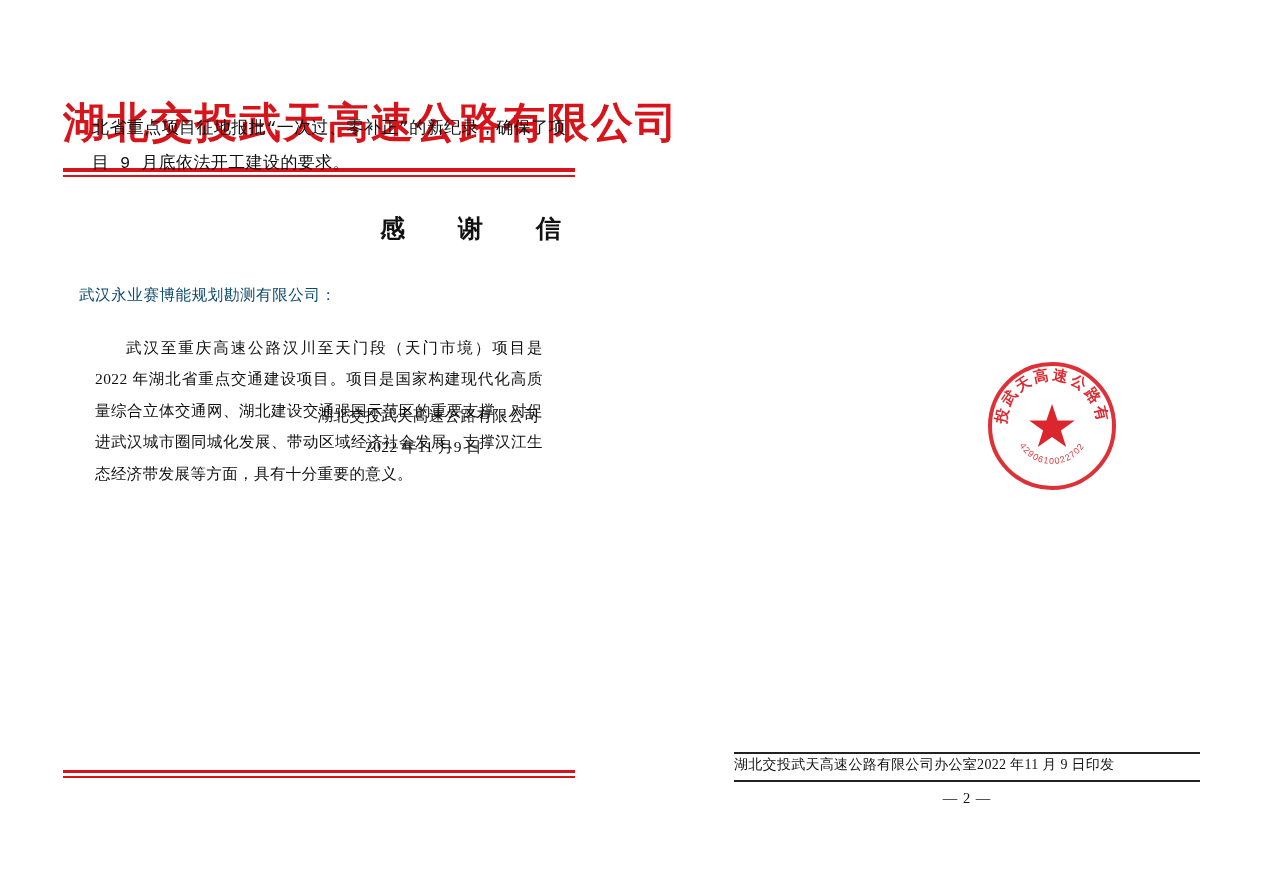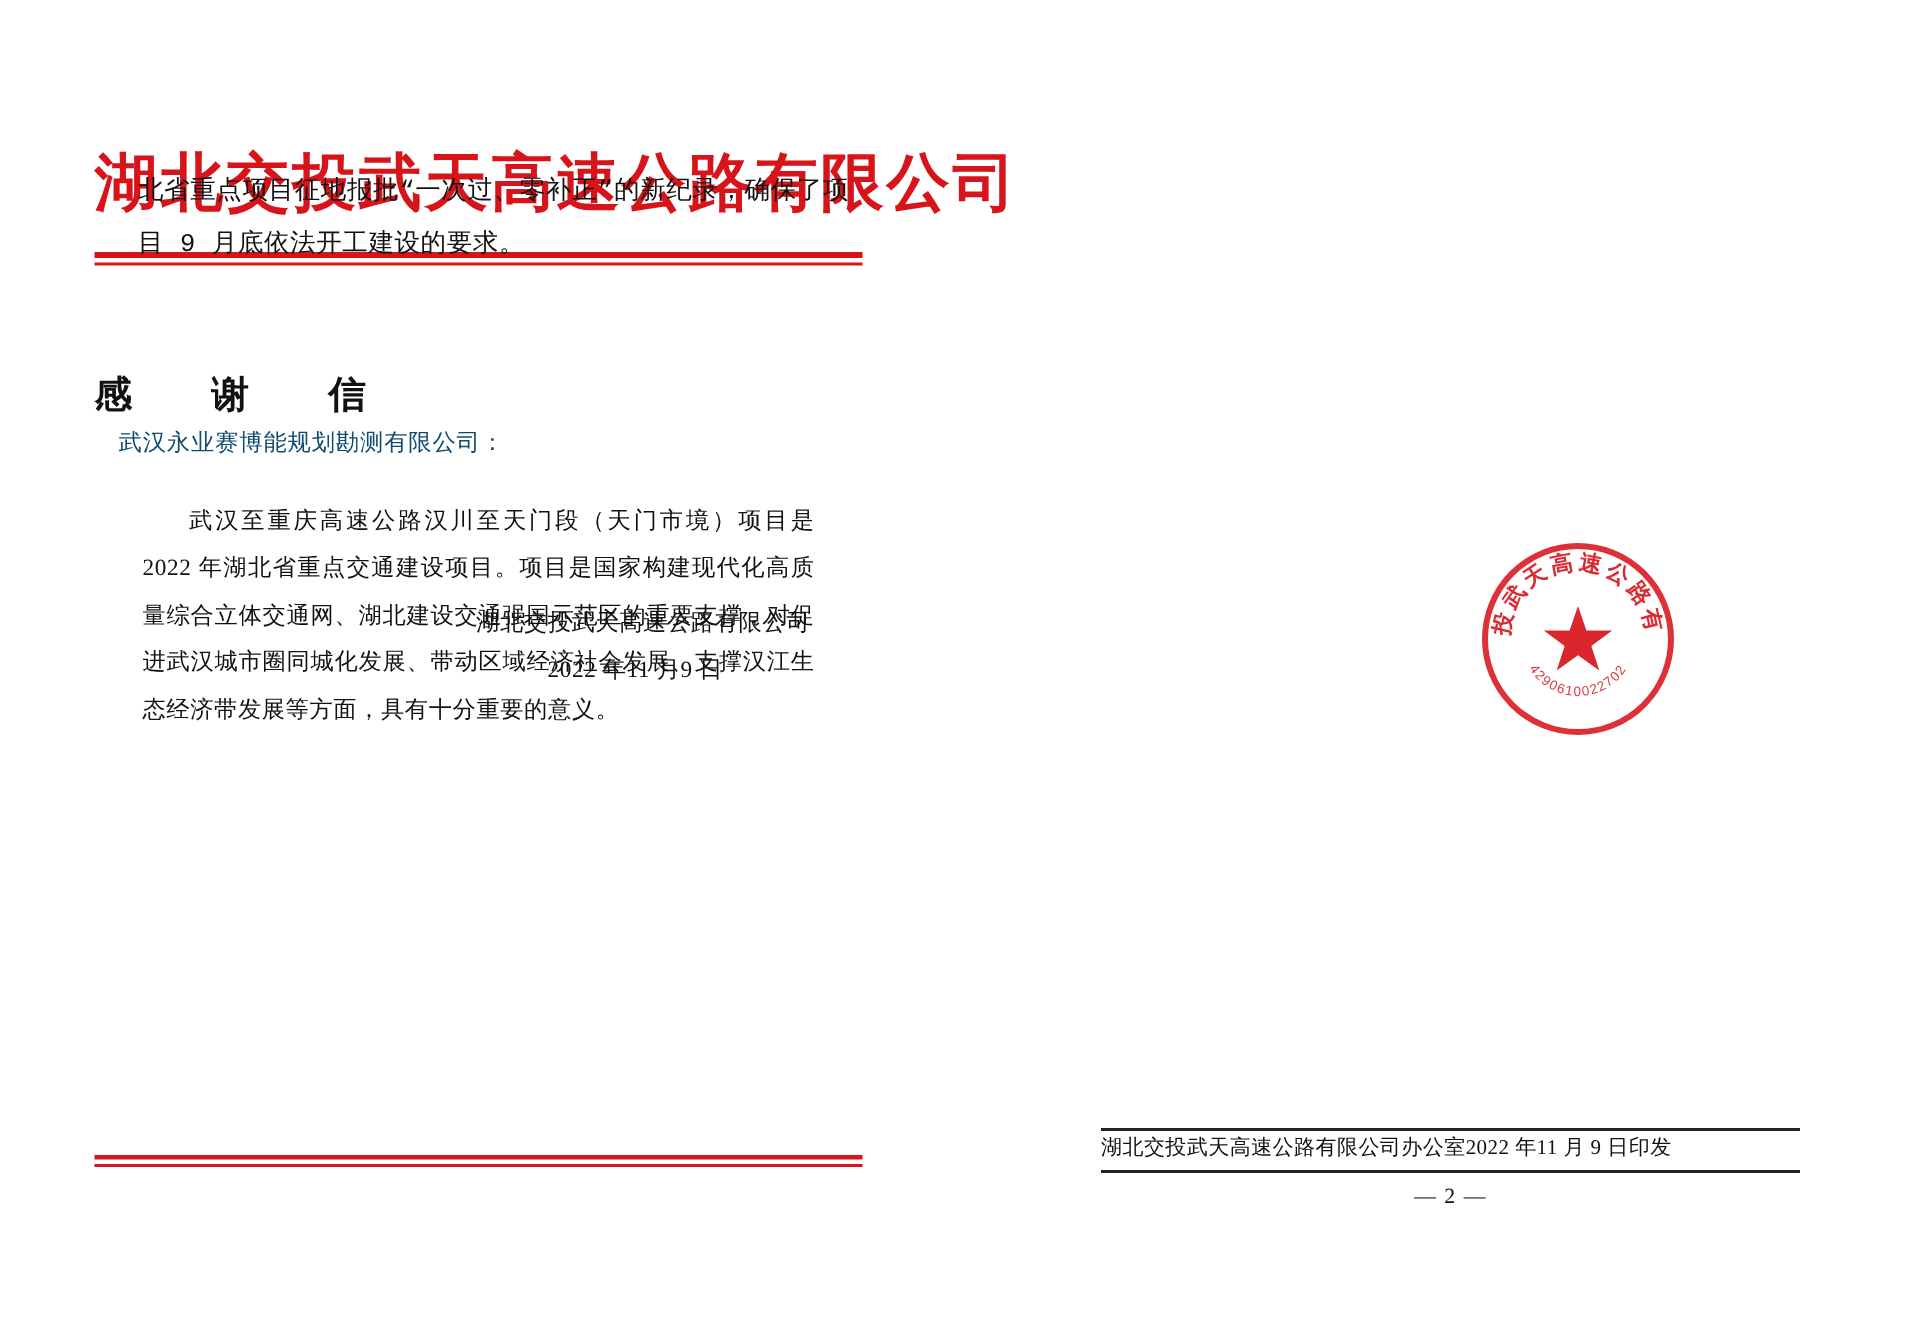--- a/index.html
+++ b/index.html
@@ -63,26 +63,25 @@
     margin-top: 3px;
     height: 1.5px;
     background: #d8141b;
   }
 
   .doc-title {
     position: absolute;
     left: 63px;
     top: 212px;
     width: 512px;
-    text-align: left;
+    text-align: right;
     font-size: 25px;
     font-weight: bold;
     letter-spacing: 14px;
     color: #111;
-    margin-top: 34px;
   }
 
   .addressee {
     position: absolute;
     left: 79px;
     top: 285px;
     font-size: 15.5px;
     letter-spacing: 0.6px;
     color: #0c4a6e;
   }

